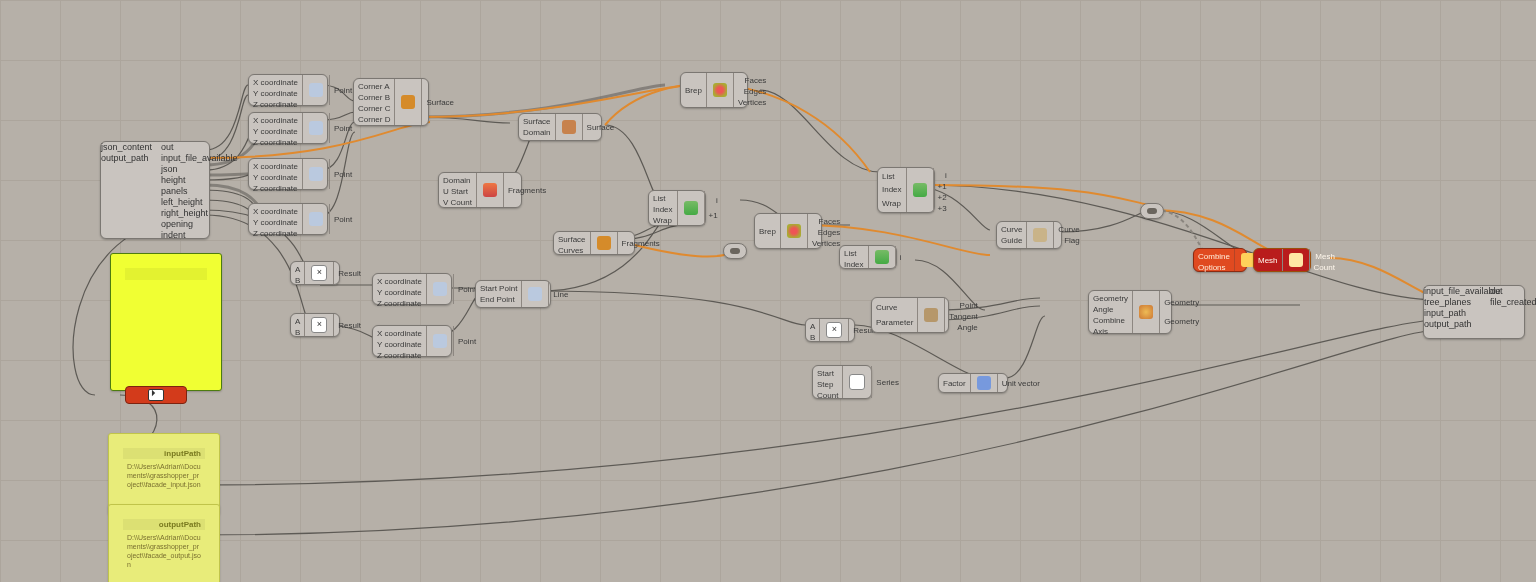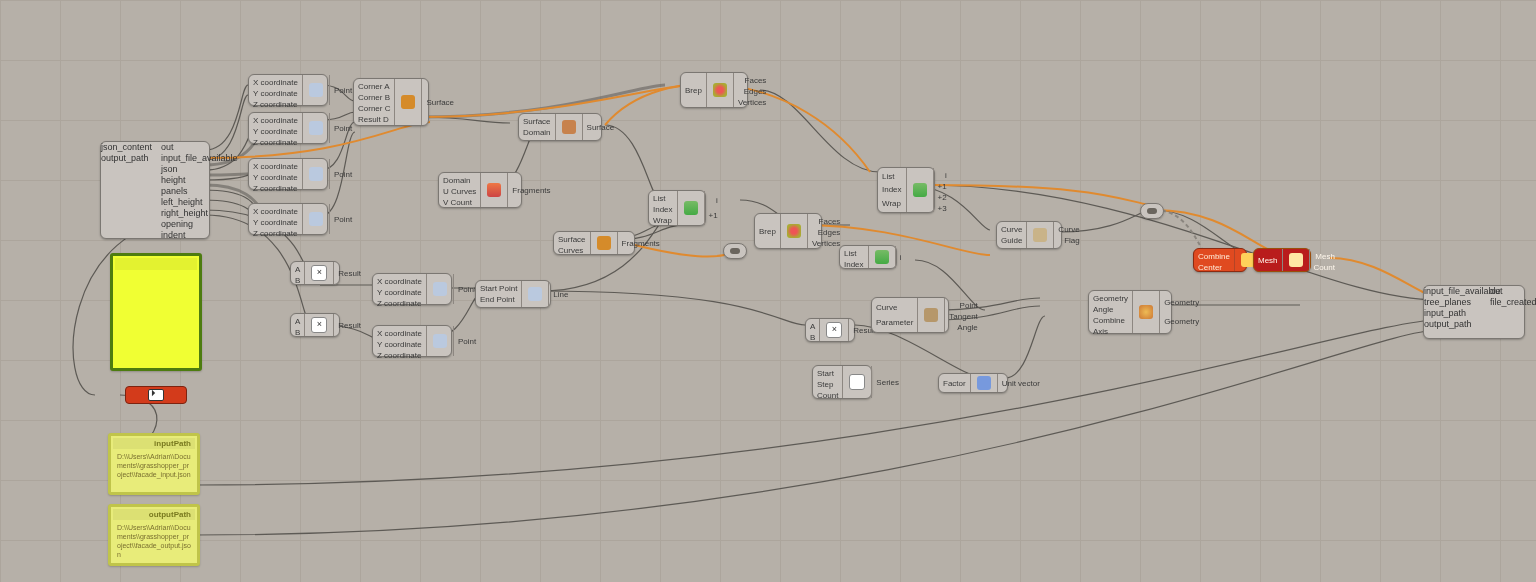--- a/index.html
+++ b/index.html
@@ -21,21 +21,21 @@
 .comp.red .portcol.in{border-right-color:#b34426}
 .comp.red .portcol.out{border-left-color:#b34426}
 .comp.red .port{color:#ffecd8}
 .comp.orange{background:#b91c1c;border-color:#9a4e0c}
 .comp.orange .port{color:#fff7ec}
 
 
 .bigscript{position:absolute;background:#c9c4bf;border:1px solid #7b7772;border-radius:6px;box-shadow:0 1px 2px rgba(0,0,0,.25)}
 
 
-.panel{position:absolute;background:#f0ff33;border:3px solid #4d7c0f;border-radius:3px;box-shadow:0 1px 2px rgba(0,0,0,.2);color:#6a6a2a;font-size:8px;padding:2px}
+.panel{position:absolute;background:#f0ff33;border:1px solid #4d7c0f;border-radius:3px;box-shadow:0 1px 2px rgba(0,0,0,.2);color:#6a6a2a;font-size:8px;padding:14px}
 .panel.pale{background:#e8ec7a;border-color:#c0c44a}
 .panel .title{font-weight:bold;color:#7a7a20;text-align:right;padding:1px 4px;background:rgba(0,0,0,.05)}
 .panel .body{padding:3px 4px;font-size:7px;line-height:9px;color:#7a7030;word-break:break-all}
 
 
 .dam{position:absolute;background:#d33b1b;border:1px solid #7c2310;border-radius:4px;display:flex;align-items:center;justify-content:center;color:#ffe}
 .damicon{width:14px;height:10px;background:#fff;border:1px solid #333;border-radius:2px;position:relative}
 .damicon::before{content:"⏵";position:absolute;left:2px;top:-2px;font-size:9px;color:#333}
 
 
@@ -240,21 +240,21 @@
         <div class="port">Point</div>
       </div>
     </div>
   </div>
 
 <div class="comp" style="left:353px;top:78px;width:74px;height:46px">
   <div class="portcol in">
     <div class="port">Corner A</div>
     <div class="port">Corner B</div>
     <div class="port">Corner C</div>
-    <div class="port">Result D</div>
+    <div class="port">Corner D</div>
   </div>
   <div class="center">
       <span class="icon" style="background:#d58b2a"></span>
     </div>
   <div class="portcol out">
       <div class="port">Surface</div>
     </div>
 </div>
 
 <div class="comp" style="left:518px;top:113px;width:82px;height:26px">
@@ -266,21 +266,21 @@
       <span class="icon" style="background:#c7824d"></span>
     </div>
   <div class="portcol out">
       <div class="port">Surface</div>
     </div>
 </div>
 
 <div class="comp" style="left:438px;top:172px;width:82px;height:34px">
   <div class="portcol in">
     <div class="port">Domain</div>
-    <div class="port">U Curves</div>
+    <div class="port">U Start</div>
     <div class="port">V Count</div>
   </div>
   <div class="center">
       <span class="icon" style="background:linear-gradient(#e74,#c44)"></span>
     </div>
   <div class="portcol out">
       <div class="port">Fragments</div>
     </div>
 </div>
 
@@ -498,21 +498,21 @@
 </div>
 <div class="comp" style="left:1140px;top:203px;width:22px;height:14px;border-radius:8px">
   <div class="center" style="padding:0;width:100%">
       <span class="icon" style="width:10px;height:6px;background:#6a655e;border-radius:3px"></span>
     </div>
 </div>
 
 <div class="comp red" style="left:1193px;top:248px;width:52px;height:22px">
   <div class="portcol in">
     <div class="port">Combine</div>
-    <div class="port">Center</div>
+    <div class="port">Options</div>
   </div>
   <div class="center">
       <span class="icon" style="background:#ffd25a"></span>
     </div>
   <div class="portcol out">
       <div class="port">List</div>
     </div>
 </div>
 
 <div class="comp orange" style="left:1253px;top:248px;width:56px;height:22px">

